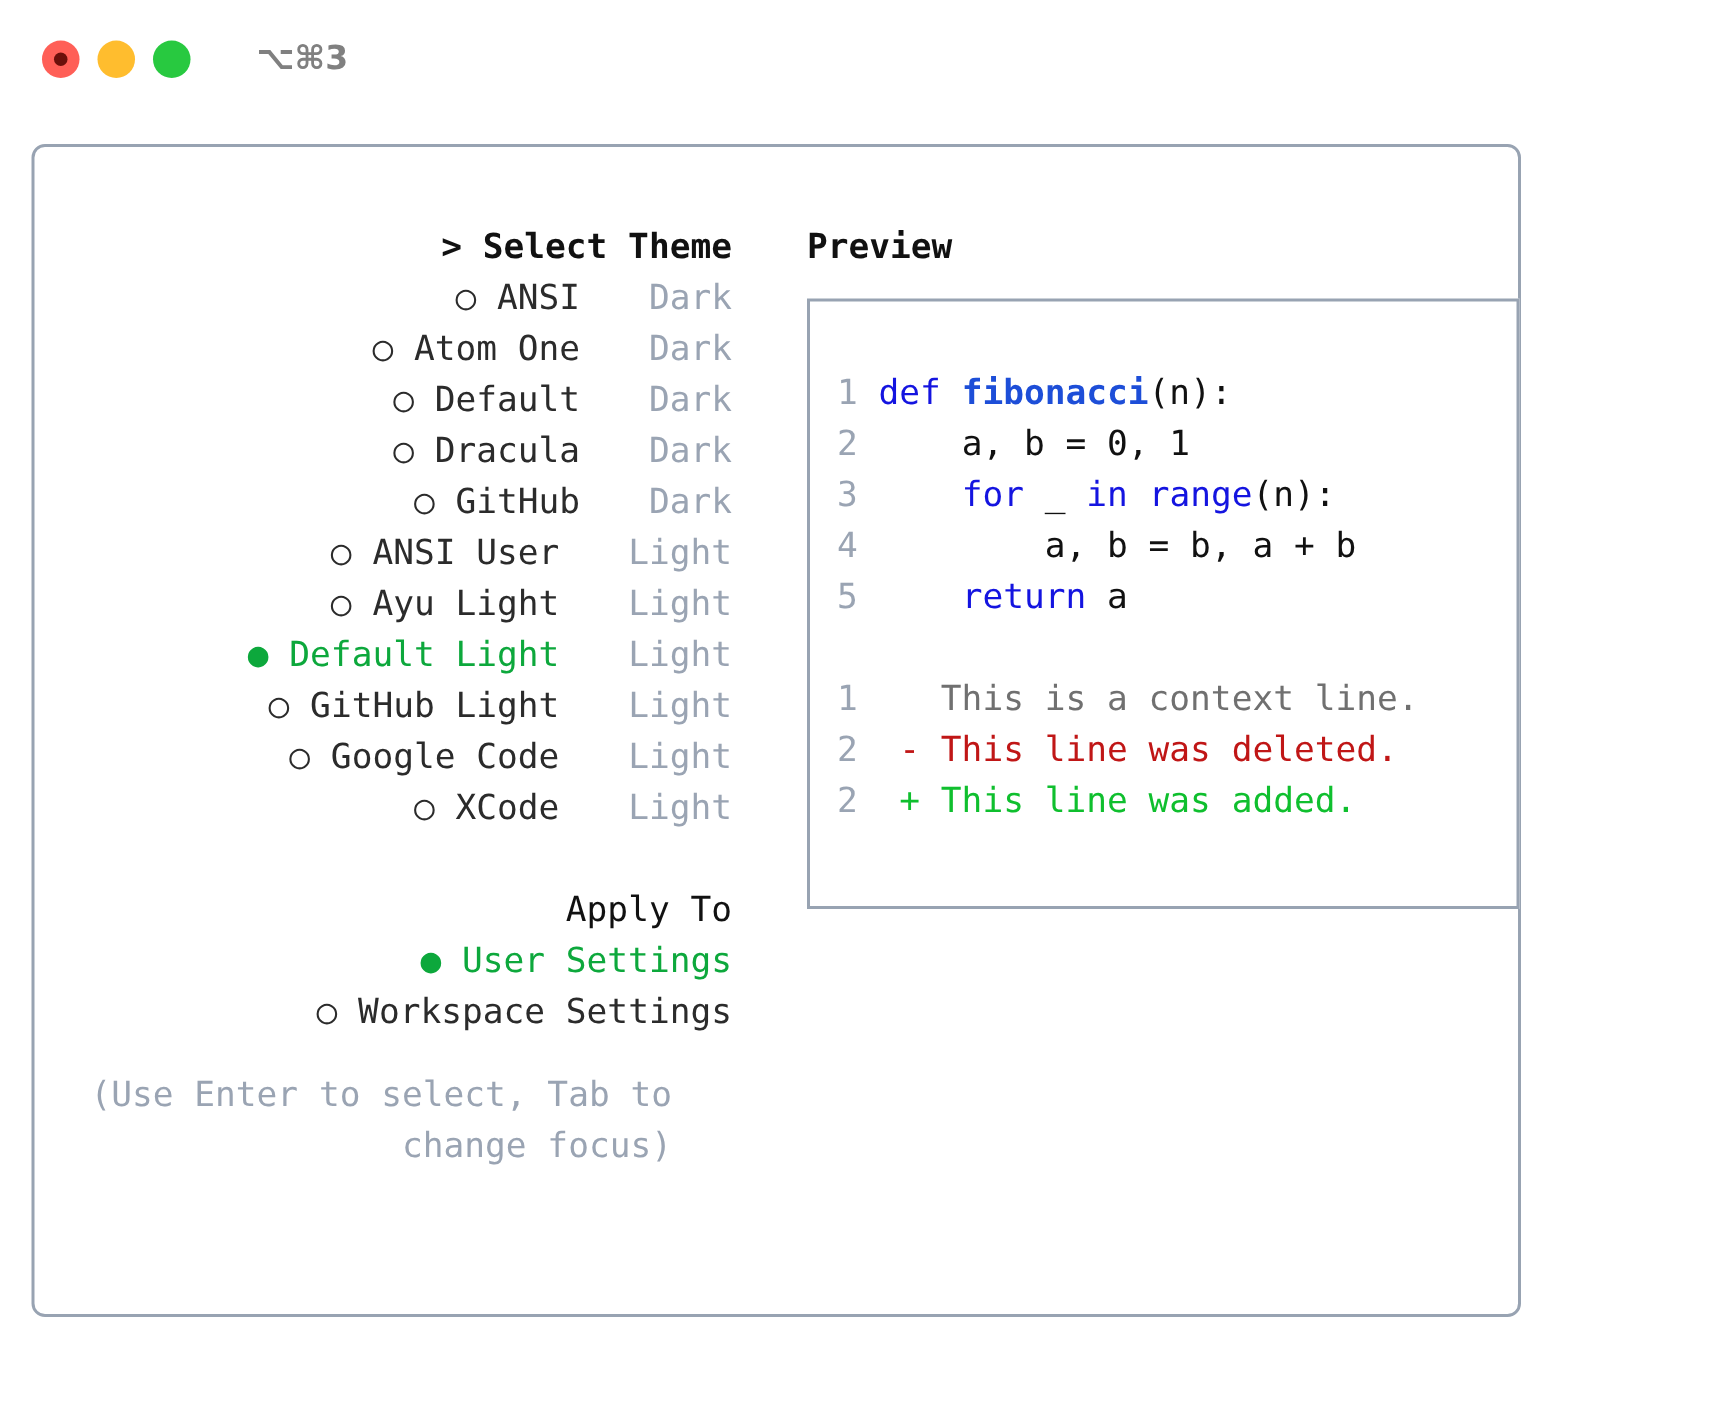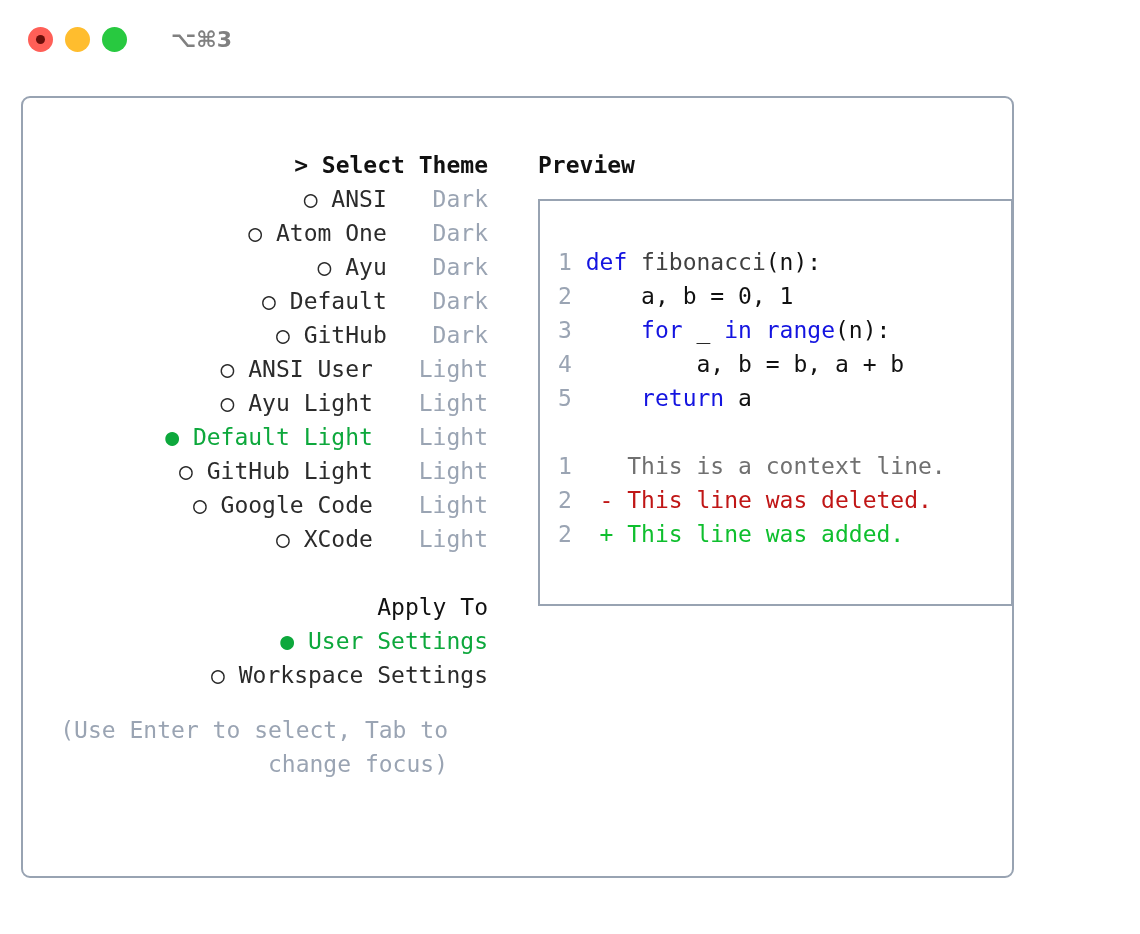--- a/index.html
+++ b/index.html
@@ -159,21 +159,21 @@
     white-space: pre;
     color: #111111;
   }
   .ln {
     color: #9aa4b3;
     display: inline-block;
     width: 1ch;
     text-align: right;
   }
   .kw   { color: #1414e0; }
-  .fn   { color: #404040; }
+  .fn   { color: #1d4ed8; font-weight: bold; }
   .plain{ color: #111111; }
 
   .diff-gap { height: 34px; }
   .d-ctx { color: #707070; }
   .d-del { color: #c01616; }
   .d-add { color: #0fbf2e; }
 </style>
 </head>
 <body>
 
@@ -191,22 +191,22 @@
   <div class="panel">
     <div class="panel-cols">
 
       <div class="left-col">
 
         <div class="list-header mono">&gt; Select Theme</div>
 
         <div id="theme-list">
             <div class="opt-row mono"><span class="bullet">○</span><span class="opt-name"> ANSI</span><span class="opt-suffix"> Dark</span></div>
             <div class="opt-row mono"><span class="bullet">○</span><span class="opt-name"> Atom One</span><span class="opt-suffix"> Dark</span></div>
-            <div class="opt-row mono"><span class="bullet">○</span><span class="opt-name"> Ayu</span><span class="opt-suffix"> Dark</span></div>
             <div class="opt-row mono"><span class="bullet">○</span><span class="opt-name"> Default</span><span class="opt-suffix"> Dark</span></div>
+            <div class="opt-row mono"><span class="bullet">○</span><span class="opt-name"> Dracula</span><span class="opt-suffix"> Dark</span></div>
             <div class="opt-row mono"><span class="bullet">○</span><span class="opt-name"> GitHub</span><span class="opt-suffix"> Dark</span></div>
             <div class="opt-row mono"><span class="bullet">○</span><span class="opt-name"> ANSI User</span><span class="opt-suffix"> Light</span></div>
             <div class="opt-row mono"><span class="bullet">○</span><span class="opt-name"> Ayu Light</span><span class="opt-suffix"> Light</span></div>
             <div class="opt-row mono selected"><span class="bullet">●</span><span class="opt-name"> Default Light</span><span class="opt-suffix"> Light</span></div>
             <div class="opt-row mono"><span class="bullet">○</span><span class="opt-name"> GitHub Light</span><span class="opt-suffix"> Light</span></div>
             <div class="opt-row mono"><span class="bullet">○</span><span class="opt-name"> Google Code</span><span class="opt-suffix"> Light</span></div>
             <div class="opt-row mono"><span class="bullet">○</span><span class="opt-name"> XCode</span><span class="opt-suffix"> Light</span></div>
           </div>
 
         <div class="section-gap"></div>

